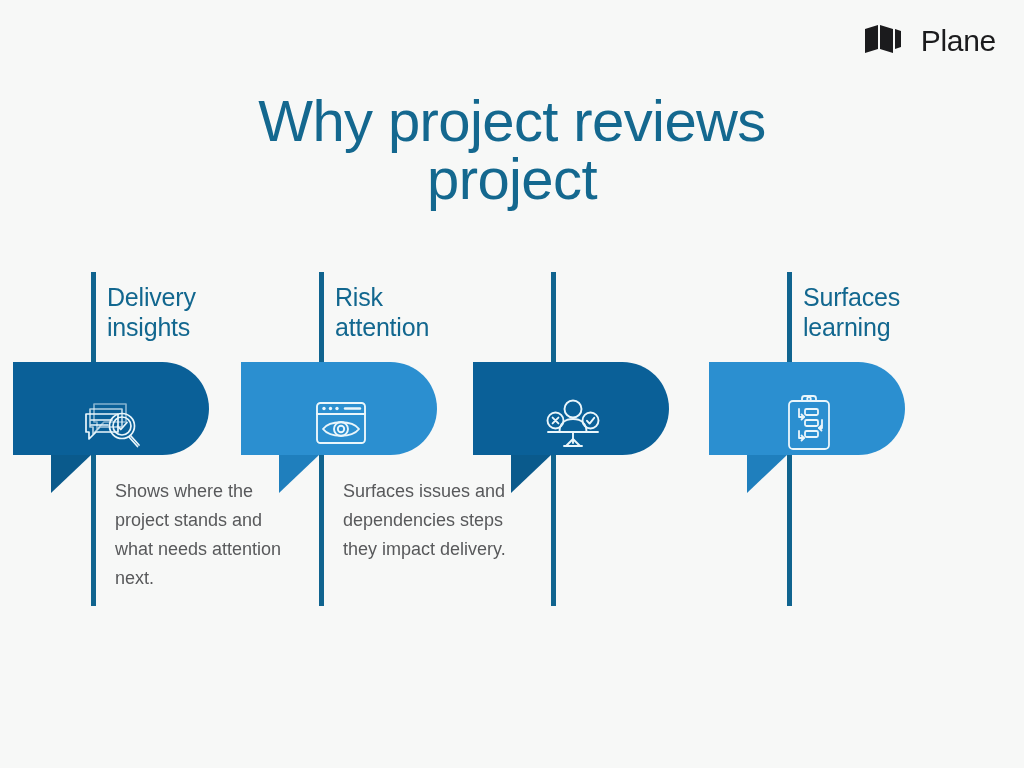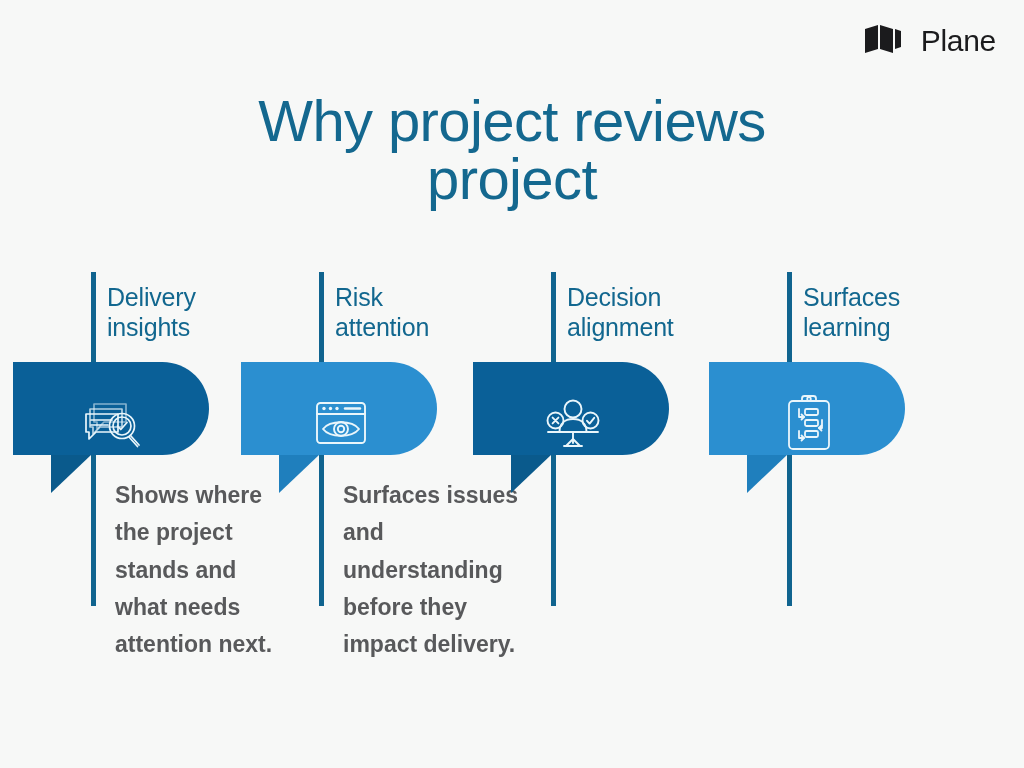--- a/index.html
+++ b/index.html
@@ -133,24 +133,23 @@
     height: 62px;
   }
   .icon-slot svg { display: block; }
 
   
   .card-body {
     position: absolute;
     top: 205px;
     left: 62px;
     width: 180px;
-    font-size: 23px;
+    font-size: 18px;
     line-height: 1.62;
     color: #58595b;
-    font-weight: bold;
   }
 </style>
 </head>
 <body>
 
 <div class="brand">
   <span class="brand-mark">
     <svg width="40" height="30" viewBox="0 0 40 30" aria-hidden="true">
       <path d="M2 5 L15 1 L15 25 L2 29 Z" fill="#1b1b1d"></path>
       <path d="M17 1 L30 5 L30 29 L17 25 Z" fill="#1b1b1d"></path>
@@ -209,29 +208,25 @@
           <circle cx="14" cy="16.5" r="1.7" fill="#eaf6fb" stroke="none"></circle>
           <circle cx="20.5" cy="16.5" r="1.7" fill="#eaf6fb" stroke="none"></circle>
           <circle cx="27" cy="16.5" r="1.7" fill="#eaf6fb" stroke="none"></circle>
           <path d="M35 16.5 H50" stroke-width="2.4"></path>
           <path d="M13 37 C20 28 42 28 49 37 C42 46 20 46 13 37 Z"></path>
           <circle cx="31" cy="37" r="7"></circle>
           <circle cx="31" cy="37" r="3.2"></circle>
         </svg>
       </div>
     </div>
-    <div class="card-body">Surfaces issues and understanding before they impact delivery.</div>
+    <div class="card-body">Surfaces issues and dependencies steps they impact delivery.</div>
   </div>
 
   <div class="card c2">
     <div class="spine"></div>
-    <div class="card-heading">
-      <span>Decision</span><br>
-      <span>alignment</span>
-    </div>
     <div class="banner-wrap">
       <div class="banner" style="background:#0a6098"></div>
       <div class="tail" style="background:#0a5a8c"></div>
       <div class="icon-slot">
         <svg width="62" height="62" viewBox="0 0 62 62" fill="none" stroke="#eaf6fb" stroke-width="1.9" stroke-linecap="round" stroke-linejoin="round" aria-hidden="true">
           <circle cx="31" cy="17" r="8.5"></circle>
           <path d="M17.5 40 C17.5 31 23.5 27 31 27 C38.5 27 44.5 31 44.5 40 Z"></path>
           <circle cx="13.5" cy="28.5" r="8"></circle>
           <path d="M10.6 25.6 L16.4 31.4 M16.4 25.6 L10.6 31.4"></path>
           <circle cx="48.5" cy="28.5" r="8"></circle>

